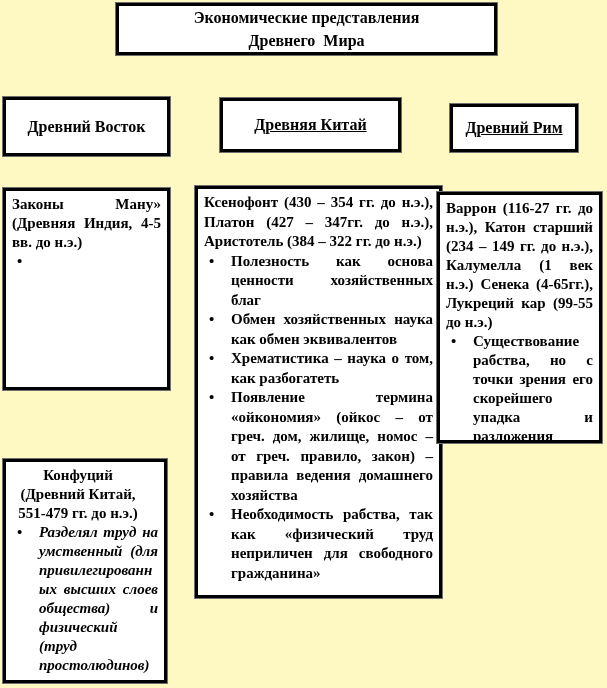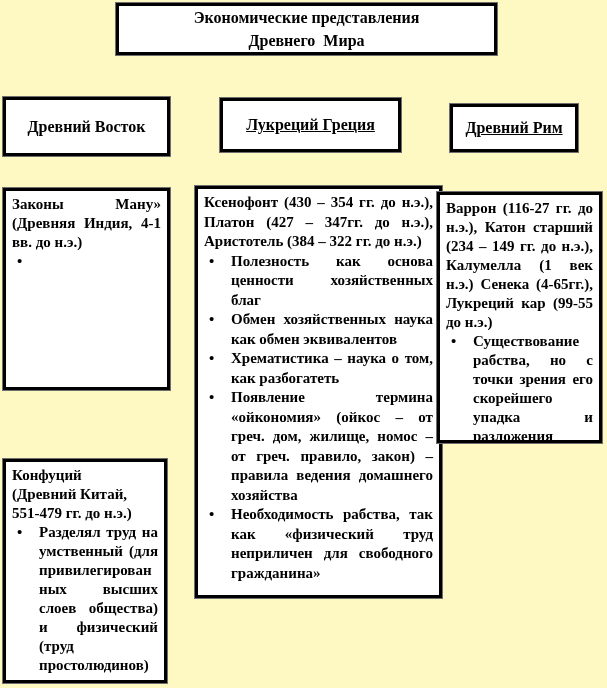--- a/index.html
+++ b/index.html
@@ -19,51 +19,51 @@
   .hdr-east   { left:3px;   top:97px;  width:167px; height:59px; }
   .hdr-greece { left:220px; top:98px;  width:181px; height:54px; }
   .hdr-rome   { left:450px; top:104px; width:128px; height:48px; }
   .u { text-decoration:underline; }
   .content { font-size:15px; line-height:19px; padding:4px 6px; }
   .box-manu      { left:3px;   top:188px; width:167px; height:202px; }
   .box-xenophon  { left:195px; top:186px; width:247px; height:412px; line-height:19.5px; }
   .box-varro     { left:437px; top:192px; width:165px; height:251px; }
   .box-confucius { left:3px;   top:459px; width:164px; height:224px; }
   .heading { text-align:justify; }
-  .box-confucius .heading { text-align:left; padding-right:14px; }
+  .box-confucius .heading { text-align:center; padding-right:14px; }
   .bullet { display:flex; }
   .bullet .marker { flex:0 0 22px; padding-left:5px; }
   .bullet .text { flex:1; text-align:justify; hyphens:none; }
-  .box-confucius .bullet .text { overflow-wrap:anywhere; word-break:break-word; }
+  .box-confucius .bullet .text { overflow-wrap:anywhere; word-break:break-word;font-style:italic; }
   .clipped { height:7px; overflow:hidden; }
 </style>
 </head>
 <body>
 
 <div class="canvas">
 
   <div class="wbox title-box center">
     <div>Экономические представления</div>
     <div>Древнего&nbsp; Мира</div>
   </div>
 
   <div class="wbox hdr hdr-east center">
     <span>Древний Восток</span>
   </div>
 
   <div class="wbox hdr hdr-greece center">
-    <span class="u">Лукреций Греция</span>
+    <span class="u">Древняя Китай</span>
   </div>
 
   <div class="wbox hdr hdr-rome center">
     <span class="u">Древний Рим</span>
   </div>
 
   <div class="wbox content box-manu">
-    <div class="heading">Законы Ману» (Древняя Индия, 4-1 вв. до н.э.)</div>
+    <div class="heading">Законы Ману» (Древняя Индия, 4-5 вв. до н.э.)</div>
     <div class="bullet">
       <span class="marker">•</span>
     </div>
   </div>
 
   <div class="wbox content box-xenophon">
     <div class="heading">Ксенофонт (430 – 354 гг. до н.э.), Платон (427 – 347гг. до н.э.), Аристотель (384 – 322 гг. до н.э.)</div>
     <div class="bullet">
       <span class="marker">•</span>
       <div class="text">Полезность как основа ценности хозяйственных благ</div>

